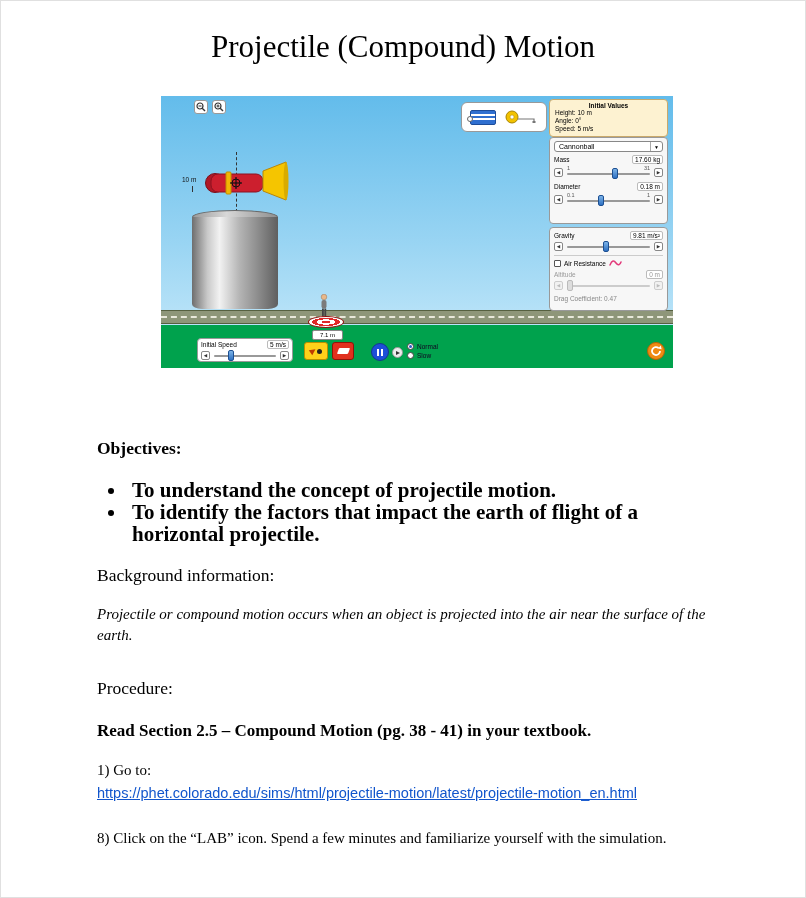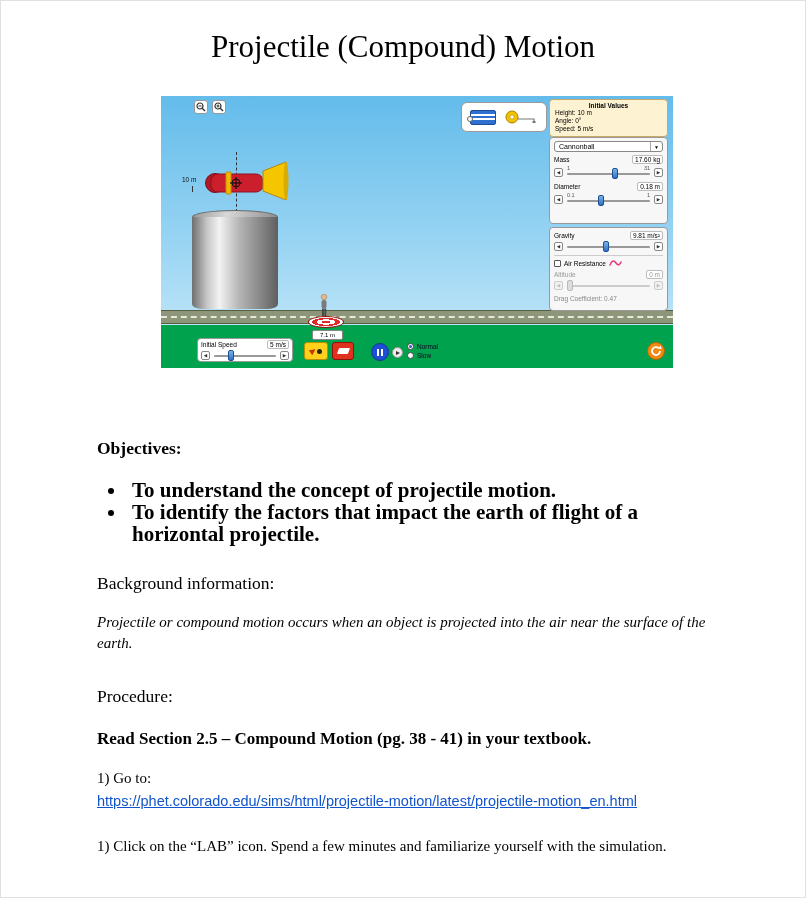--- a/index.html
+++ b/index.html
@@ -110,21 +110,21 @@
 
   .reset-btn { position:absolute; left:486px; top:246px; width:18px; height:18px; border-radius:50%;
           background:#f08a12; border:1px solid #b56505; display:flex; align-items:center; justify-content:center; }
 
   
   .doc { margin:0 96px; }
   .h2 { font-size:17.5px; font-weight:400; }
   .obj-heading { margin-top:70px;font-weight:bold; }
   ul.objectives { margin:20px 0 0 30px; }
   ul.objectives li { font-size:21px; line-height:22px; padding-left:5px;font-weight:bold; }
-  .bg-heading { margin-top:28px; }
+  .bg-heading { margin-top:20px; }
   .bg-text { margin-top:18px; font-style:italic; font-size:15px; line-height:21px; max-width:622px; }
   .proc-heading { margin-top:32px; }
   .read-line { margin-top:22px; font-size:17px; font-weight:bold; }
   .step1 { margin-top:21px; font-size:15px; }
   .doc-link { display:inline-block; margin-top:6px; font-family:"Liberation Sans","DejaVu Sans",sans-serif;
           font-size:14.5px; color:#1155cc; text-decoration:underline; cursor:pointer;text-align:center; }
   .step2 { margin-top:28px; font-size:15px; }
 </style>
 </head>
 <body>
@@ -346,16 +346,16 @@
 
     <div class="h2 bg-heading">Background information:</div>
     <div class="bg-text">Projectile or compound motion occurs when an object is projected into the air near the surface of the earth.</div>
 
     <div class="h2 proc-heading">Procedure:</div>
     <div class="read-line">Read Section 2.5 – Compound Motion (pg. 38 - 41) in your textbook.</div>
 
     <div class="step1">1) Go to:</div>
     <a class="doc-link" href="#">https://phet.colorado.edu/sims/html/projectile-motion/latest/projectile-motion_en.html</a>
 
-    <div class="step2">1) Click on the “LAB” icon. Spend a few minutes and familiarize yourself with the simulation.</div>
+    <div class="step2">8) Click on the “LAB” icon. Spend a few minutes and familiarize yourself with the simulation.</div>
   </div>
 
 </div>
 
 </body></html>

